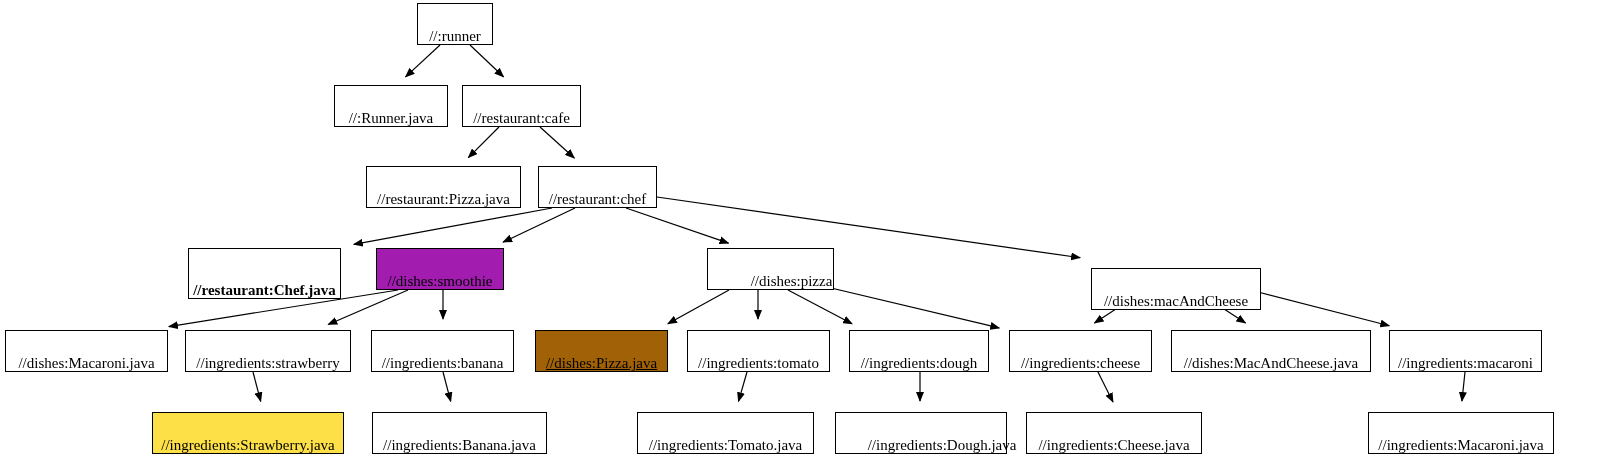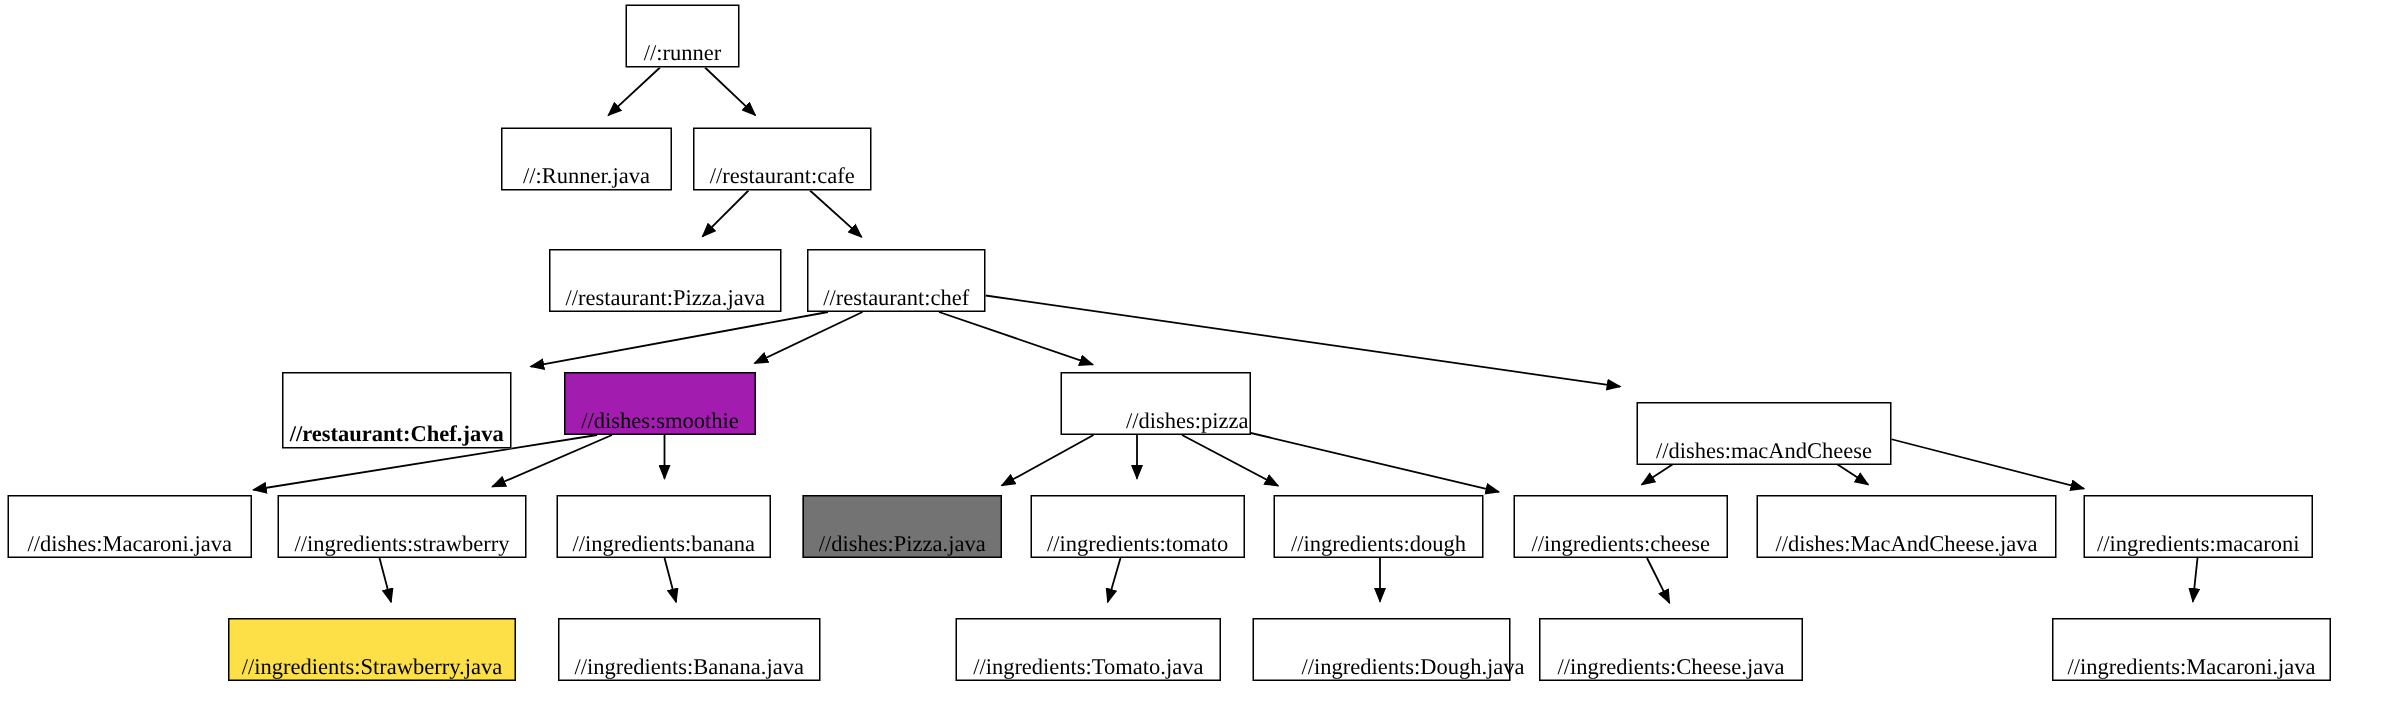--- a/index.html
+++ b/index.html
@@ -108,21 +108,21 @@
       </div>
       <div class="node" style="left: 5px; top: 330px; width: 163px; height: 42px; border-color: rgb(0, 0, 0); background: rgb(255, 255, 255);">
         <span class="node-label" style="color: rgb(0, 0, 0);">//dishes:Macaroni.java</span>
       </div>
       <div class="node" style="left: 185px; top: 330px; width: 166px; height: 42px; border-color: rgb(0, 0, 0); background: rgb(255, 255, 255);">
         <span class="node-label" style="color: rgb(0, 0, 0);">//ingredients:strawberry</span>
       </div>
       <div class="node" style="left: 371px; top: 330px; width: 143px; height: 42px; border-color: rgb(0, 0, 0); background: rgb(255, 255, 255);">
         <span class="node-label" style="color: rgb(0, 0, 0);">//ingredients:banana</span>
       </div>
-      <div class="node" style="left: 535px; top: 330px; width: 133px; height: 42px; border-color: rgb(0, 0, 0); background: #737373;">
+      <div class="node" style="left: 535px; top: 330px; width: 133px; height: 42px; border-color: rgb(0, 0, 0); background: #a16207; text-decoration: underline;">
         <span class="node-label" style="color: rgb(0, 0, 0);">//dishes:Pizza.java</span>
       </div>
       <div class="node" style="left: 687px; top: 330px; width: 143px; height: 42px; border-color: rgb(0, 0, 0); background: rgb(255, 255, 255);">
         <span class="node-label" style="color: rgb(0, 0, 0); margin-top: 40px;">//ingredients:tomato</span>
       </div>
       <div class="node" style="left: 849px; top: 330px; width: 140px; height: 42px; border-color: rgb(0, 0, 0); background: rgb(255, 255, 255);">
         <span class="node-label" style="color: rgb(0, 0, 0);">//ingredients:dough</span>
       </div>
       <div class="node" style="left: 1009px; top: 330px; width: 143px; height: 42px; border-color: rgb(0, 0, 0); background: rgb(255, 255, 255);">
         <span class="node-label" style="color: rgb(0, 0, 0);">//ingredients:cheese</span>

